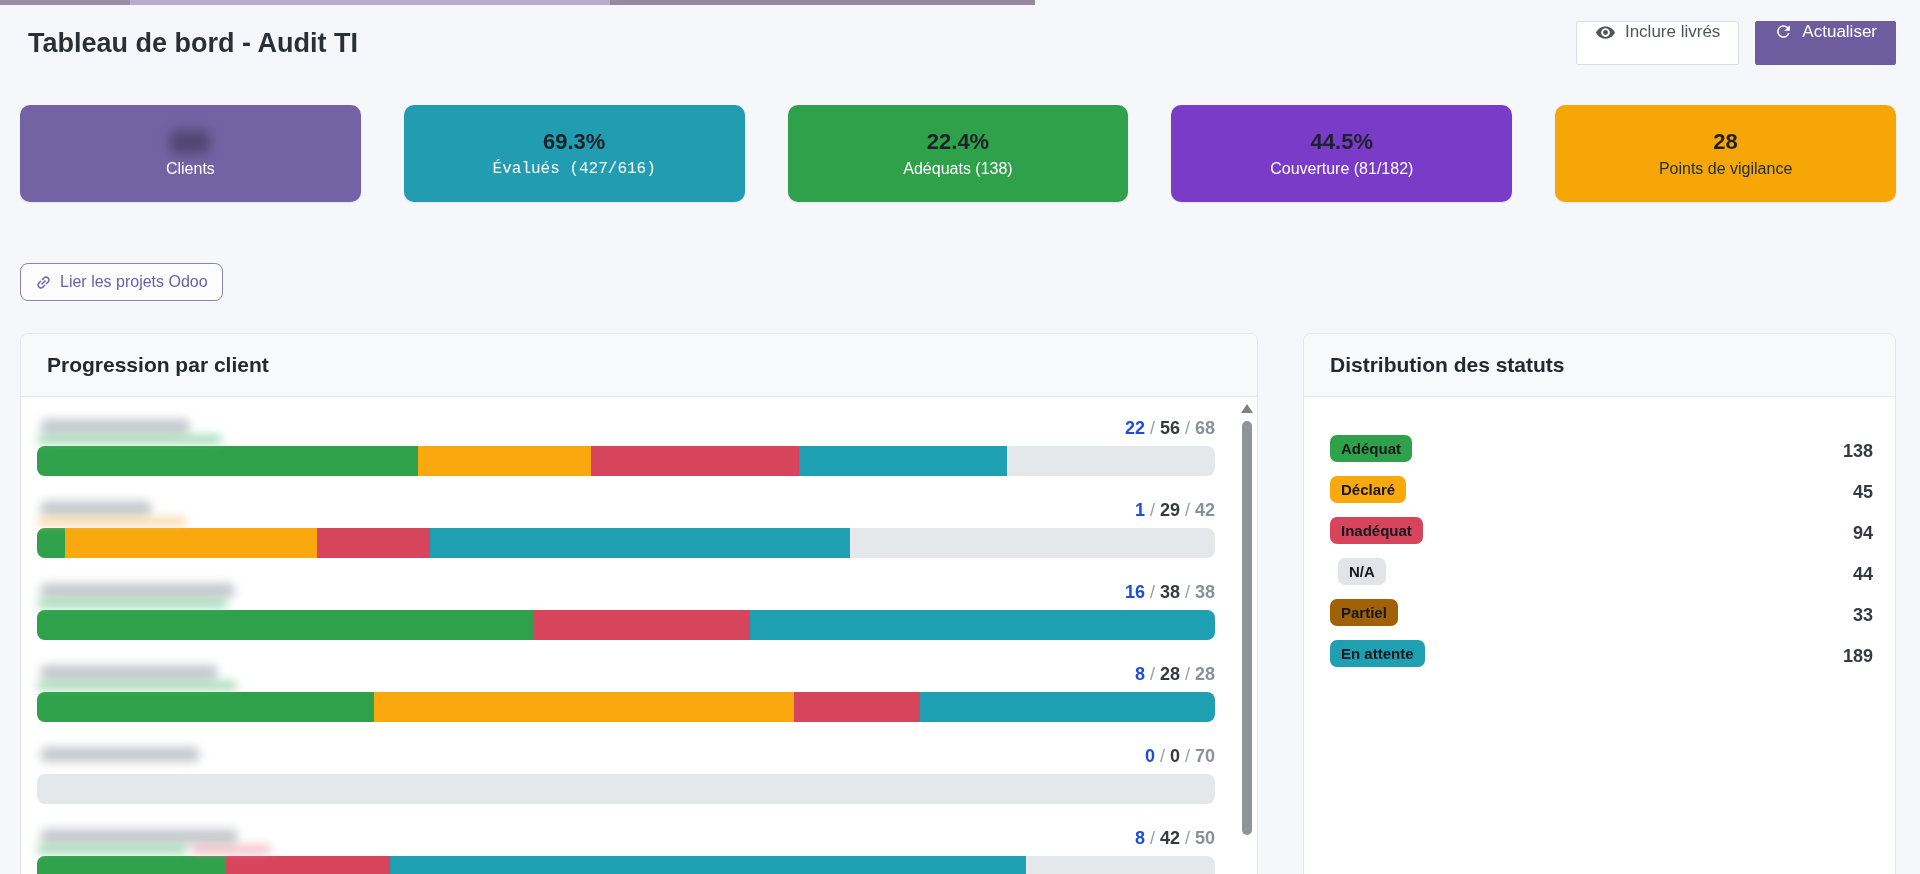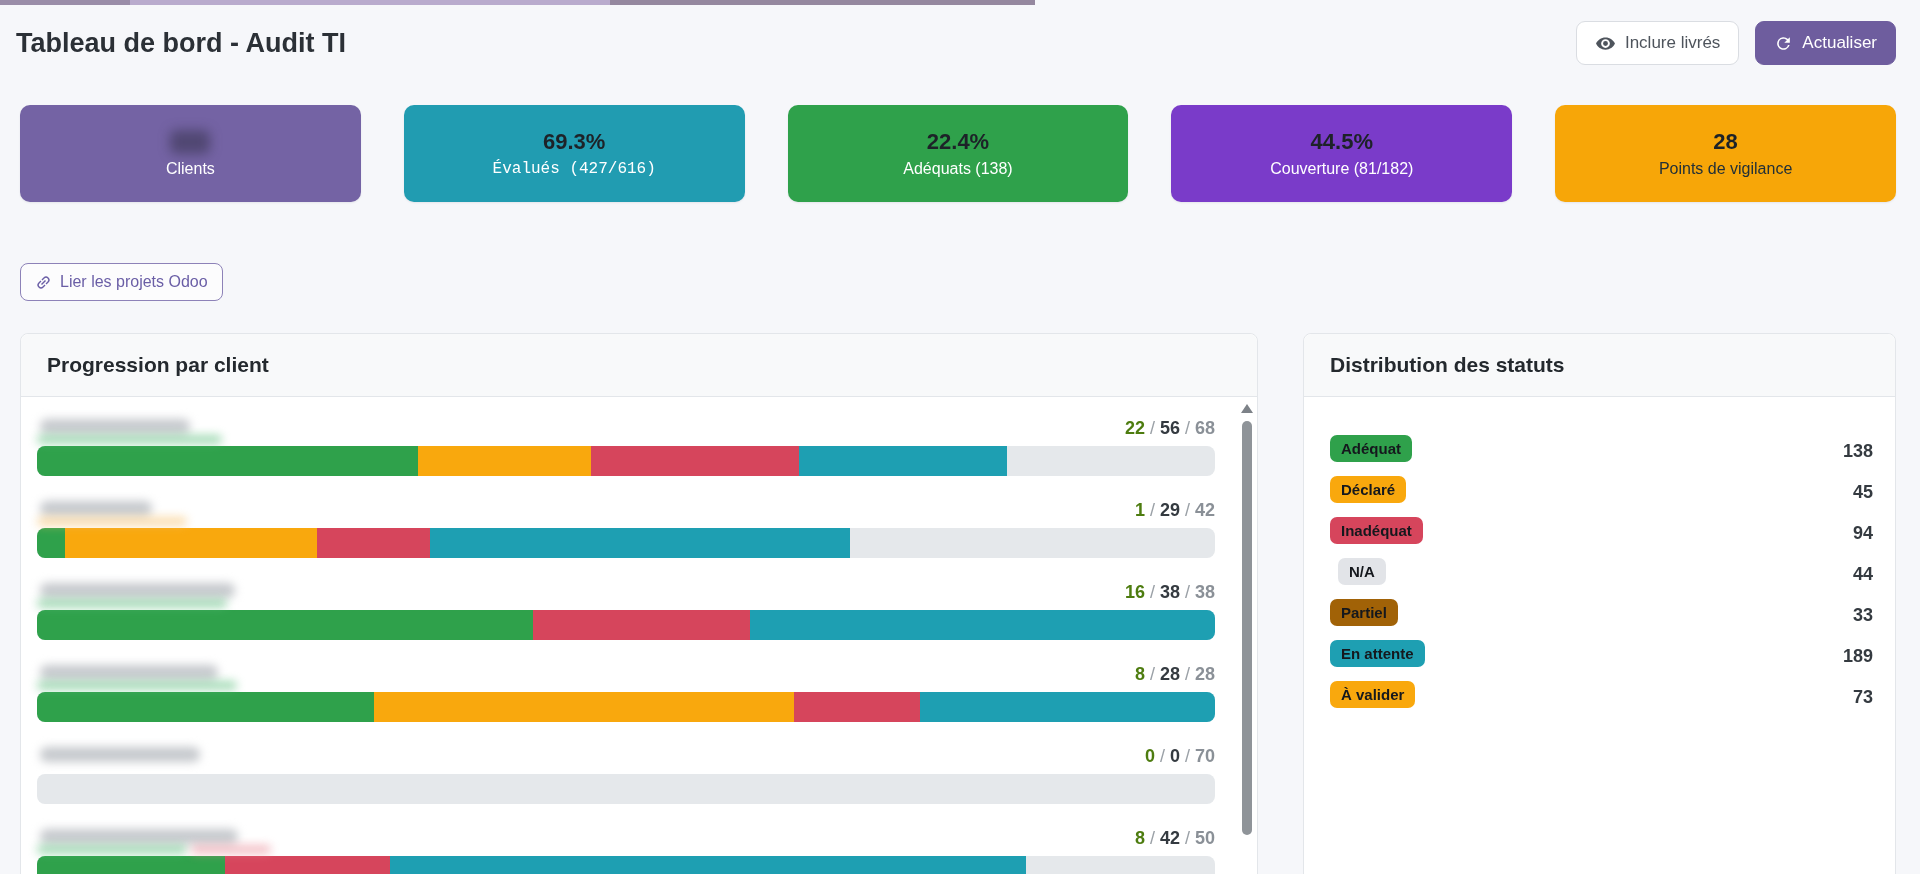--- a/index.html
+++ b/index.html
@@ -6,24 +6,24 @@
   html,body { margin:0; padding:0; }
   body {
     width:1920px; height:874px; overflow:hidden; position:relative;
     background:#f6f7fa; font-family:"Liberation Sans", sans-serif; color:#2b3036;
   }
   
   .top-strip { position:absolute; top:0; left:0; height:5px; width:100%; }
   .top-strip span { position:absolute; top:0; height:5px; display:block; }
 
   
-  .header { display:flex; justify-content:space-between; align-items:center; padding:21px 24px 0 16px; }
+  .header { display:flex; justify-content:space-between; align-items:center; padding:21px 24px 0 28px; }
   .page-title { font-size:27px; font-weight:bold; margin:0; color:#2b3036; }
   .actions { display:flex; gap:16px; }
-  .btn { height:44px; border-radius:9px; font-size:17px; display:inline-flex; align-items:center; gap:9px; padding:0 18px; cursor:pointer; font-family:inherit; }
+  .btn { height:44px; border-radius:2px; font-size:17px; display:inline-flex; gap:9px; padding:0 18px; cursor:pointer; font-family:inherit; }
   .btn-outline { background:#ffffff; border:1px solid #dadde2; color:#4e545c; }
   .btn-primary { background:#6e5d9e; border:1px solid #6e5d9e; color:#ffffff; }
   .btn svg { display:block; }
 
   
   .kpi-row { display:flex; gap:43px; margin:40px 24px 0 20px; }
   .kpi { flex:1; height:97px; border-radius:10px; display:flex; flex-direction:column; align-items:center; justify-content:center; gap:5px; box-shadow:0 1px 2px rgba(30,30,60,.08); }
   .kpi-value { font-size:22px; font-weight:bold; line-height:1.1; min-height:26px; display:flex; align-items:center; }
   .kpi-label { font-size:16px; }
   .blob { width:40px; height:24px; border-radius:6px; background:rgba(45,43,66,.5); filter:blur(6px); }
@@ -44,21 +44,21 @@
   .scroll-up { width:0; height:0; border-left:6px solid transparent; border-right:6px solid transparent; border-bottom:9px solid #7d8288; margin:0 auto; }
   .scroll-thumb { width:10px; margin:8px auto 0; height:414px; background:#8f9499; border-radius:6px; }
 
   .client-row { margin-bottom:21px; }
   .row-top { display:flex; justify-content:space-between; align-items:center; height:27px; margin-bottom:4px; }
   .name-blur { position:relative; height:27px; flex:0 0 auto; }
   .name-blur .txt { position:absolute; top:4px; left:3px; height:15px; border-radius:7px; background:#c6c9cd; filter:blur(5px); }
   .name-blur .smears { position:absolute; top:20px; left:0; display:flex; gap:4px; }
   .name-blur .smears i { display:block; height:9px; border-radius:5px; filter:blur(5px); opacity:.55; }
   .stats { font-size:18px; font-weight:bold; color:#343a40; white-space:nowrap; }
-  .stats .done { color:#4d7c0f; }
+  .stats .done { color:#1d4ed8; }
   .stats .sep { color:#9aa0a6; font-weight:normal; }
   .stats .total { color:#8a9097; }
   .bar { height:30px; border-radius:8px; background:#e5e8eb; overflow:hidden; display:flex; }
   .seg { height:100%; }
 
   .status-list { padding:24px 22px 0 26px; }
   .status-row { display:flex; justify-content:space-between; align-items:flex-end; height:41px; }
   .badge { font-size:15px; font-weight:bold; color:#15181d; padding:5px 11px; border-radius:7px; line-height:1.15; }
   .count { font-size:18px; font-weight:bold; color:#343a40; }
 </style>
@@ -268,19 +268,15 @@
     <span class="count">44</span>
   </div>
         <div class="status-row">
     <span class="badge" style="background: #a16207;">Partiel</span>
     <span class="count">33</span>
   </div>
         <div class="status-row">
     <span class="badge" style="background: rgb(30, 159, 178);">En attente</span>
     <span class="count">189</span>
   </div>
-        <div class="status-row">
-    <span class="badge" style="background: rgb(249, 168, 13);">À valider</span>
-    <span class="count">73</span>
-  </div>
       </div>
   </div>
 </div>
 
 </body></html>

